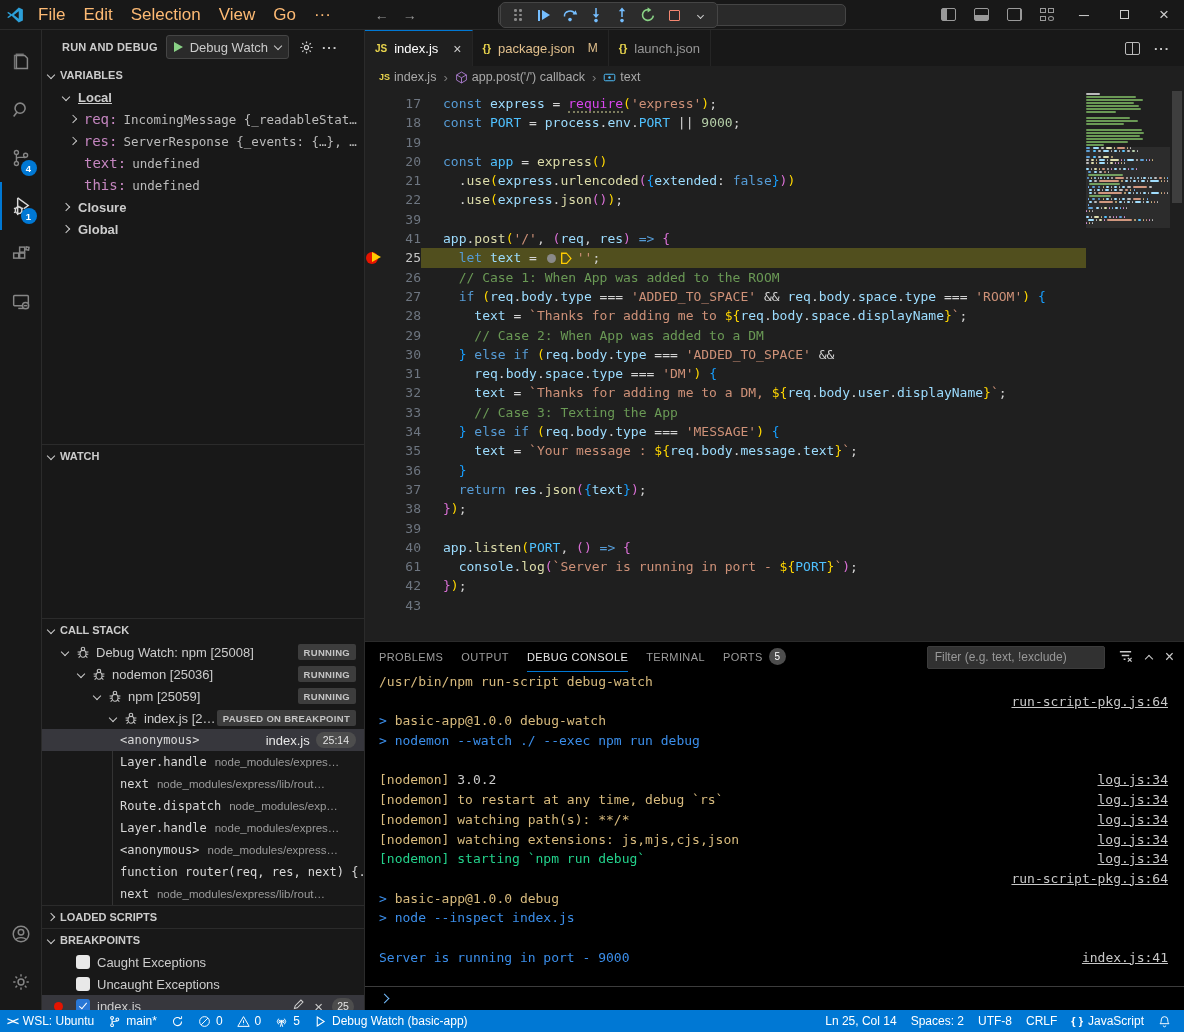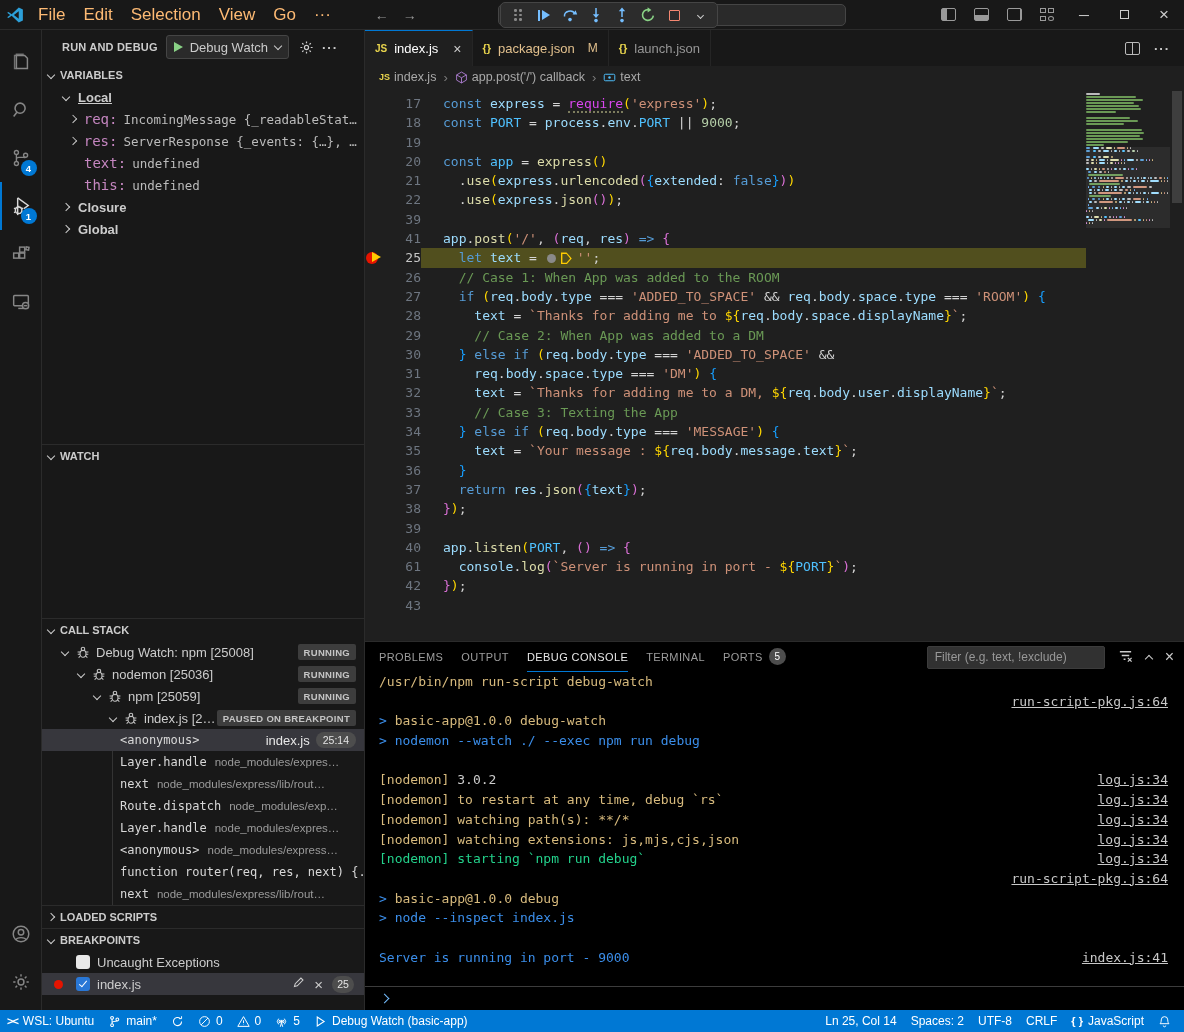--- a/index.html
+++ b/index.html
@@ -474,20 +474,24 @@
       </div>
 
       <div class="sec" style="flex:1">
         <div class="sec-h">
             <span class="cv down"></span>
             <span>BREAKPOINTS</span>
           </div>
         <div class="sec-body" id="breakpoints">
             <div class="bp-row" style="position: relative;">
               <span class="cb"></span>
+              <span style="color: rgb(204, 204, 204);">Caught Exceptions</span>
+            </div>
+            <div class="bp-row" style="position: relative;">
+              <span class="cb"></span>
               <span style="color: rgb(204, 204, 204);">Uncaught Exceptions</span>
             </div>
             <div class="bp-row sel" style="position: relative; padding-left: 34px;">
               <span class="bp-dot"></span>
               <span class="cb checked">
                 <span class="check"></span>
               </span>
               <span style="color: rgb(204, 204, 204);">index.js</span>
               <span class="bp-actions">
                 <span><svg width="13" height="13" viewBox="0 0 16 16" fill="none" stroke="#ccc" stroke-width="1.3">

